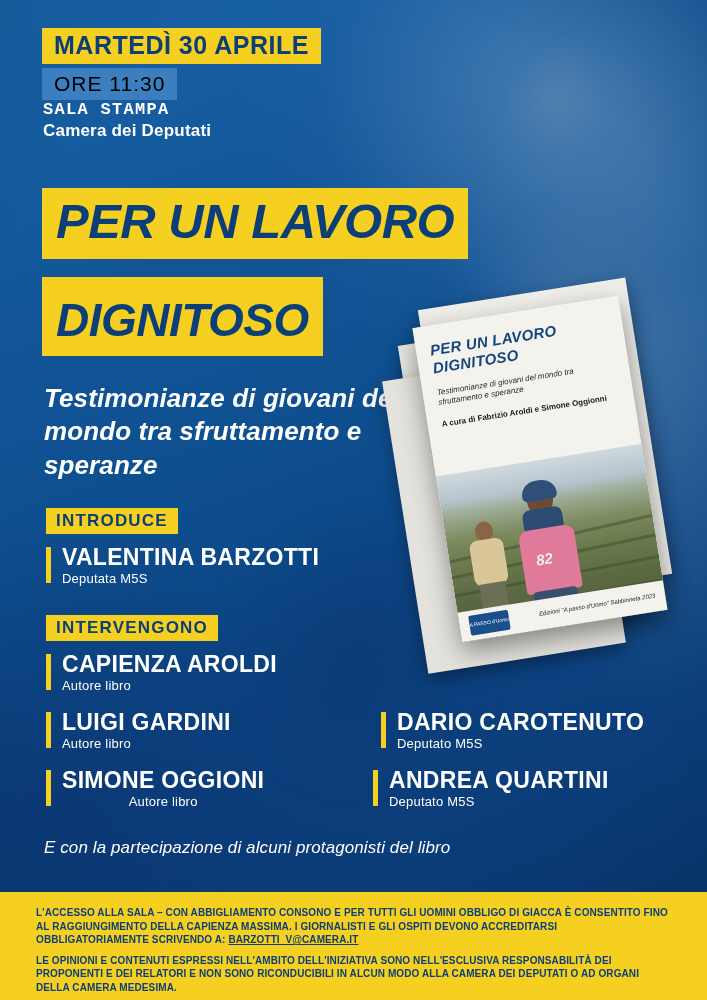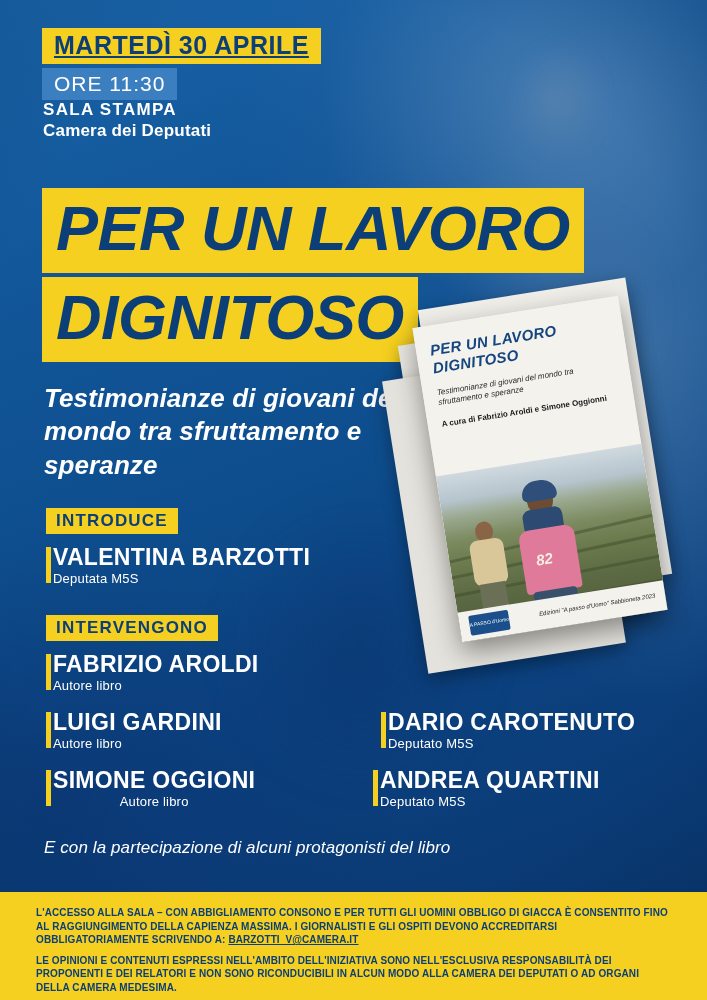--- a/index.html
+++ b/index.html
@@ -53,42 +53,42 @@
   .date-bar {
     position: absolute;
     left: 42px; top: 28px;
     background: #f5d020;
     color: #0c3f78;
     font-weight: bold;
     font-size: 25px;
     letter-spacing: 0.5px;
     padding: 5px 12px 6px 12px;
     line-height: 1;
-    text-decoration: underline;
   }
   .time-bar {
     position: absolute;
     left: 42px; top: 68px;
     background: #3c7fc0;
-    color: #ffffff;
+    color: #000000;
     font-size: 21px;
     letter-spacing: 1px;
     padding: 5px 12px 6px 12px;
     line-height: 1;
   }
   .venue {
     position: absolute;
     left: 43px; top: 100px;
     color: #ffffff;
   }
   .venue .v1 {
     font-weight: bold;
     font-size: 17px;
     letter-spacing: 1.3px;
     line-height: 1.22;
+    font-family: Liberation Mono, monospace;
   }
   .venue .v2 {
     font-weight: bold;
     font-size: 17px;
     letter-spacing: 0.2px;
     line-height: 1.22;
   }
   .venue .v3 {
     font-style: italic;
     font-size: 15px;
@@ -102,28 +102,28 @@
     position: absolute;
     background: #f5d020;
     color: #0c3f78;
     font-weight: bold;
     font-style: italic;
     line-height: 1;
     white-space: nowrap;
   }
   .title-1 {
     left: 42px; top: 188px;
-    font-size: 63px;
+    font-size: 49px;
     padding: 9px 14px 13px 14px;
     letter-spacing: -0.5px;
   }
   .title-2 {
     left: 42px; top: 277px;
-    font-size: 63px;
-    padding: 9px 14px 13px 14px;
+    font-size: 46px;
+    padding: 20px 14px 13px 14px;
     letter-spacing: -0.5px;
   }
 
   .subtitle {
     position: absolute;
     left: 44px; top: 382px;
     width: 390px;
     color: #ffffff;
     font-size: 26px;
     font-style: italic;
@@ -142,21 +142,21 @@
     letter-spacing: 1.2px;
     padding: 4px 10px 5px 10px;
     line-height: 1;
   }
   .sect-introduce { left: 46px; top: 508px; }
   .sect-intervengono { left: 46px; top: 615px; }
 
   
   .person {
     position: absolute;
-    padding-left: 7px;
+    padding-left: 16px;
   }
   .person::before {
     content: "";
     position: absolute;
     left: 0; top: 2px;
     width: 5px; height: 36px;
     background: #f5d020;
   }
   .person .name {
     color: #ffffff;
@@ -408,21 +408,21 @@
 
   <div class="sect sect-intervengono">INTERVENGONO</div>
   <div class="sect sect-introduce">INTRODUCE</div>
 
   <div class="person p-barzotti">
     <div class="name">VALENTINA BARZOTTI</div>
     <div class="role">Deputata M5S</div>
   </div>
 
   <div class="person p-aroldi">
-    <div class="name">FABRIZIO AROLDI</div>
+    <div class="name">CAPIENZA AROLDI</div>
     <div class="role">Autore libro</div>
   </div>
   <div class="person p-gardini">
     <div class="name">LUIGI GARDINI</div>
     <div class="role">Autore libro</div>
   </div>
   <div class="person p-oggioni">
     <div class="name">SIMONE OGGIONI</div>
     <div class="role">Autore libro</div>
   </div>

